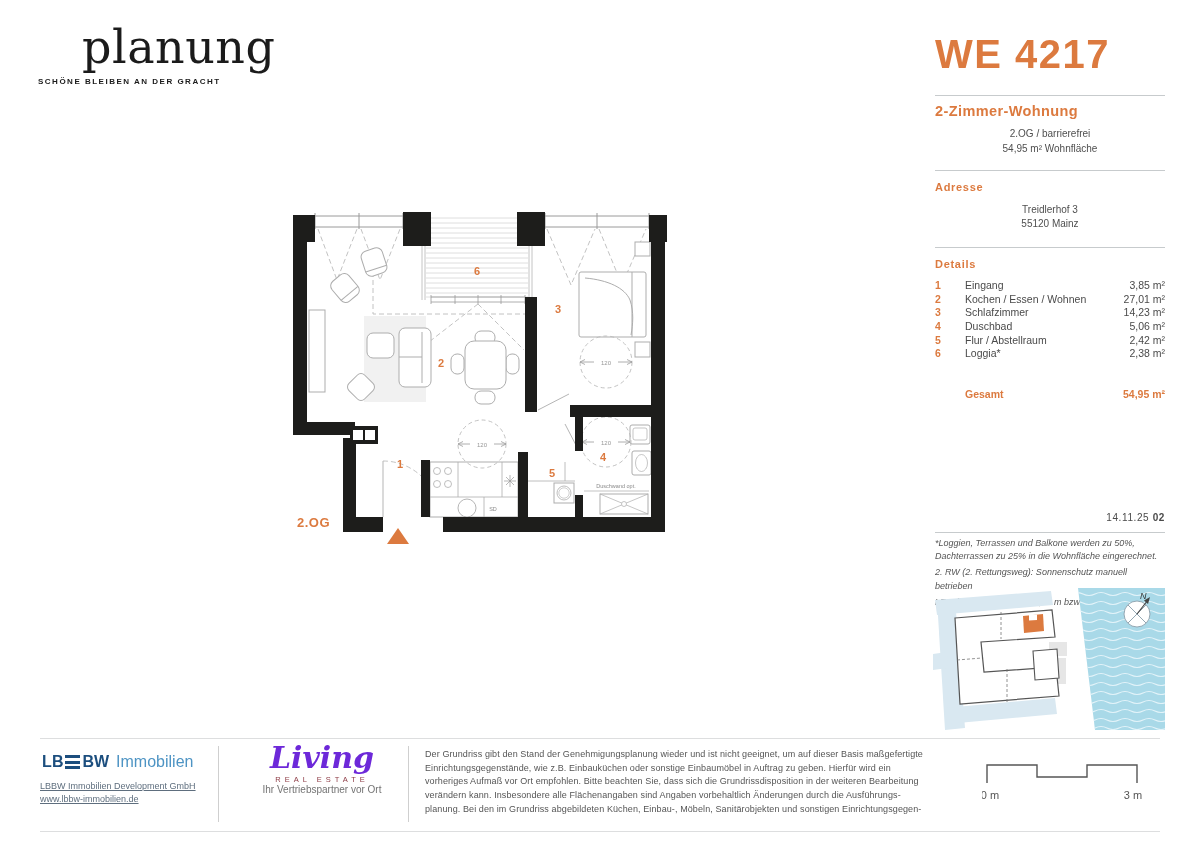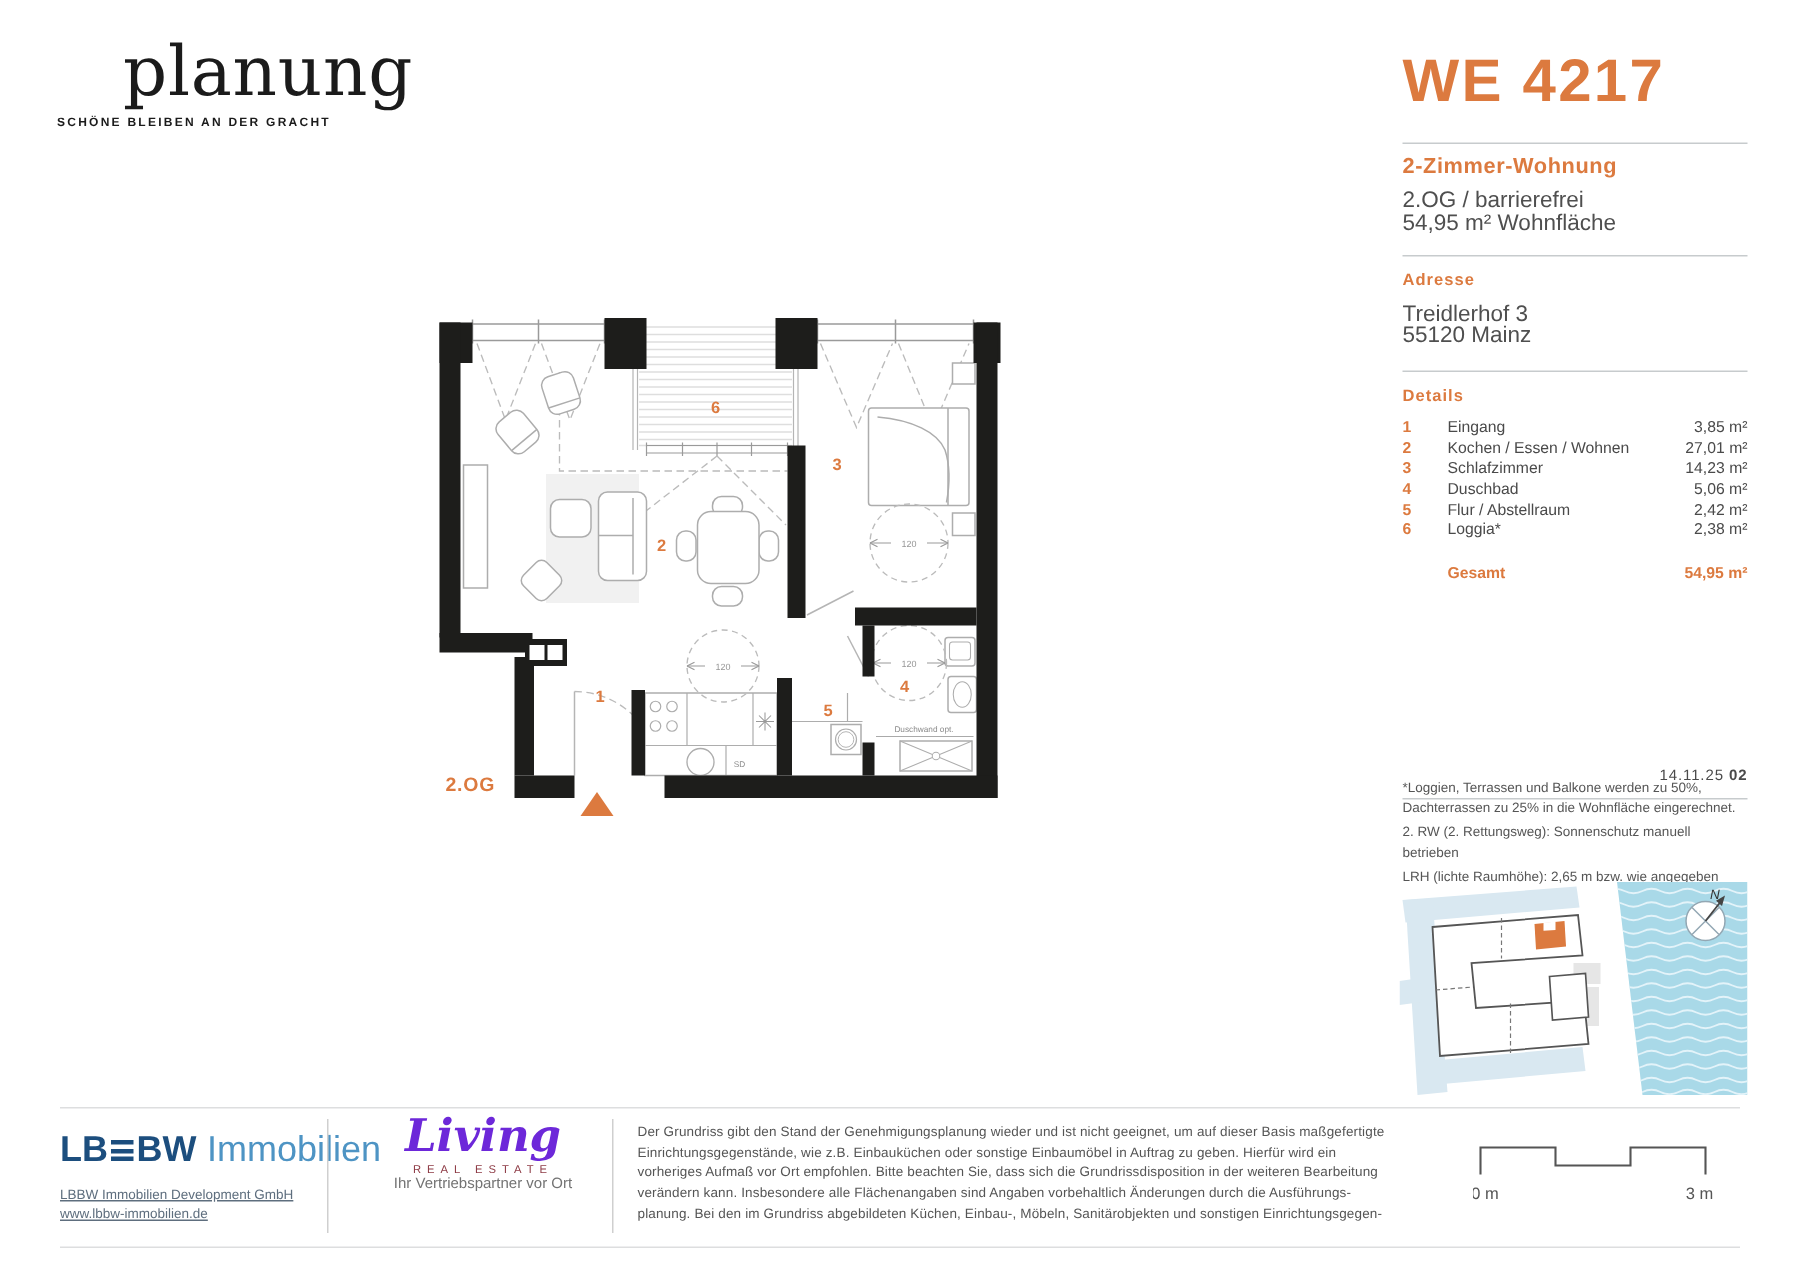--- a/index.html
+++ b/index.html
@@ -15,44 +15,44 @@
   .logo-word{position:absolute;left:82px;top:20px;font-family:"DejaVu Serif",serif;
              font-size:46px;color:#1b1b1b;letter-spacing:0.5px;}
   .logo-tagline{position:absolute;left:38px;top:77px;font-size:8px;font-weight:bold;
                 letter-spacing:1.5px;color:#1b1b1b;}
   .unit-code{position:absolute;left:935px;top:32px;font-size:40px;font-weight:bold;
              color:var(--orange);letter-spacing:1.5px;}
   
   .rule{position:absolute;left:935px;width:230px;height:0;border-top:1px solid var(--rule);}
   .sb{position:absolute;left:935px;width:230px;}
   .unit-type{top:103px;font-size:14.5px;font-weight:bold;color:var(--orange);letter-spacing:.4px;}
-  .txt11{font-size:15px;color:#4f4f4f;line-height:14.5px;}
+  .txt11{font-size:10px;color:#4f4f4f;line-height:14.5px;text-align:center;}
   .sec-head{font-size:11px;font-weight:bold;color:var(--orange);letter-spacing:.7px;}
   .rooms{top:279px;font-size:10.5px;}
   .room-row{display:flex;height:13.7px;line-height:13.7px;}
   .r-no{width:30px;color:var(--orange);font-weight:bold;}
   .r-name{flex:1;}
   .r-area{text-align:center;}
-  .total-row{top:376px;display:flex;font-size:10.5px;font-weight:bold;color:var(--orange);}
+  .total-row{top:388px;display:flex;font-size:10.5px;font-weight:bold;color:var(--orange);}
   .t-label{margin-left:30px;flex:1;}
   .date-line{top:512px;text-align:right;font-size:10px;letter-spacing:.6px;color:#4a4a4a;}
-  .footnotes{top:519px;font-size:9px;line-height:13.2px;color:#555;}
+  .footnotes{top:537px;font-size:9px;line-height:13.2px;color:#555;font-style:italic;}
   .footnotes p{margin:0 0 3px 0;}
   
   .plan{position:absolute;left:288px;top:200px;width:402px;height:348px;}
   .map{position:absolute;left:933px;top:588px;width:232px;height:142px;}
   svg text{font-family:"Liberation Sans",sans-serif;}
   .rn{font-size:11px;font-weight:bold;fill:var(--orange);}
   .dim{font-size:6px;fill:#979797;}
   .note{font-size:5.5px;fill:#8a8a8a;}
   .floorlbl{font-size:13px;font-weight:bold;fill:var(--orange);letter-spacing:.5px;}
   
   .f-rule{position:absolute;left:40px;width:1120px;height:0;border-top:1px solid #DDDEDF;}
   .lbbw{position:absolute;left:40px;top:753px;}
-  .lbbw-row{display:flex;align-items:center;font-size:24px;font-weight:bold;color:#1C4E7E;}
+  .lbbw-row{display:flex;align-items:center;font-size:16px;font-weight:bold;color:#1C4E7E;justify-content:center;}
   .lbbw-bars{display:inline-flex;flex-direction:column;justify-content:center;margin:0 2px;}
   .lbbw-bar{width:15px;height:3px;background:#1C4E7E;margin:1.2px 0;}
   .lbbw-suffix{color:#4E94C4;font-weight:normal;margin-left:7px;}
   .lbbw-sub{font-size:9px;color:#5E6E7E;line-height:13px;margin-top:9px;text-decoration:underline;}
   .vdiv{position:absolute;top:746px;height:76px;border-left:1px solid #CFCFCF;}
   .living{position:absolute;left:238px;top:741px;width:168px;text-align:center;}
   .living-script{font-family:"DejaVu Serif",serif;font-style:italic;font-weight:bold;
                  font-size:30px;line-height:34px;color:#6d28d9;}
   .living-sub{font-size:7.5px;font-weight:normal;letter-spacing:4px;color:#8D3A44;}
   .living-tag{font-size:10px;color:#737373;}

